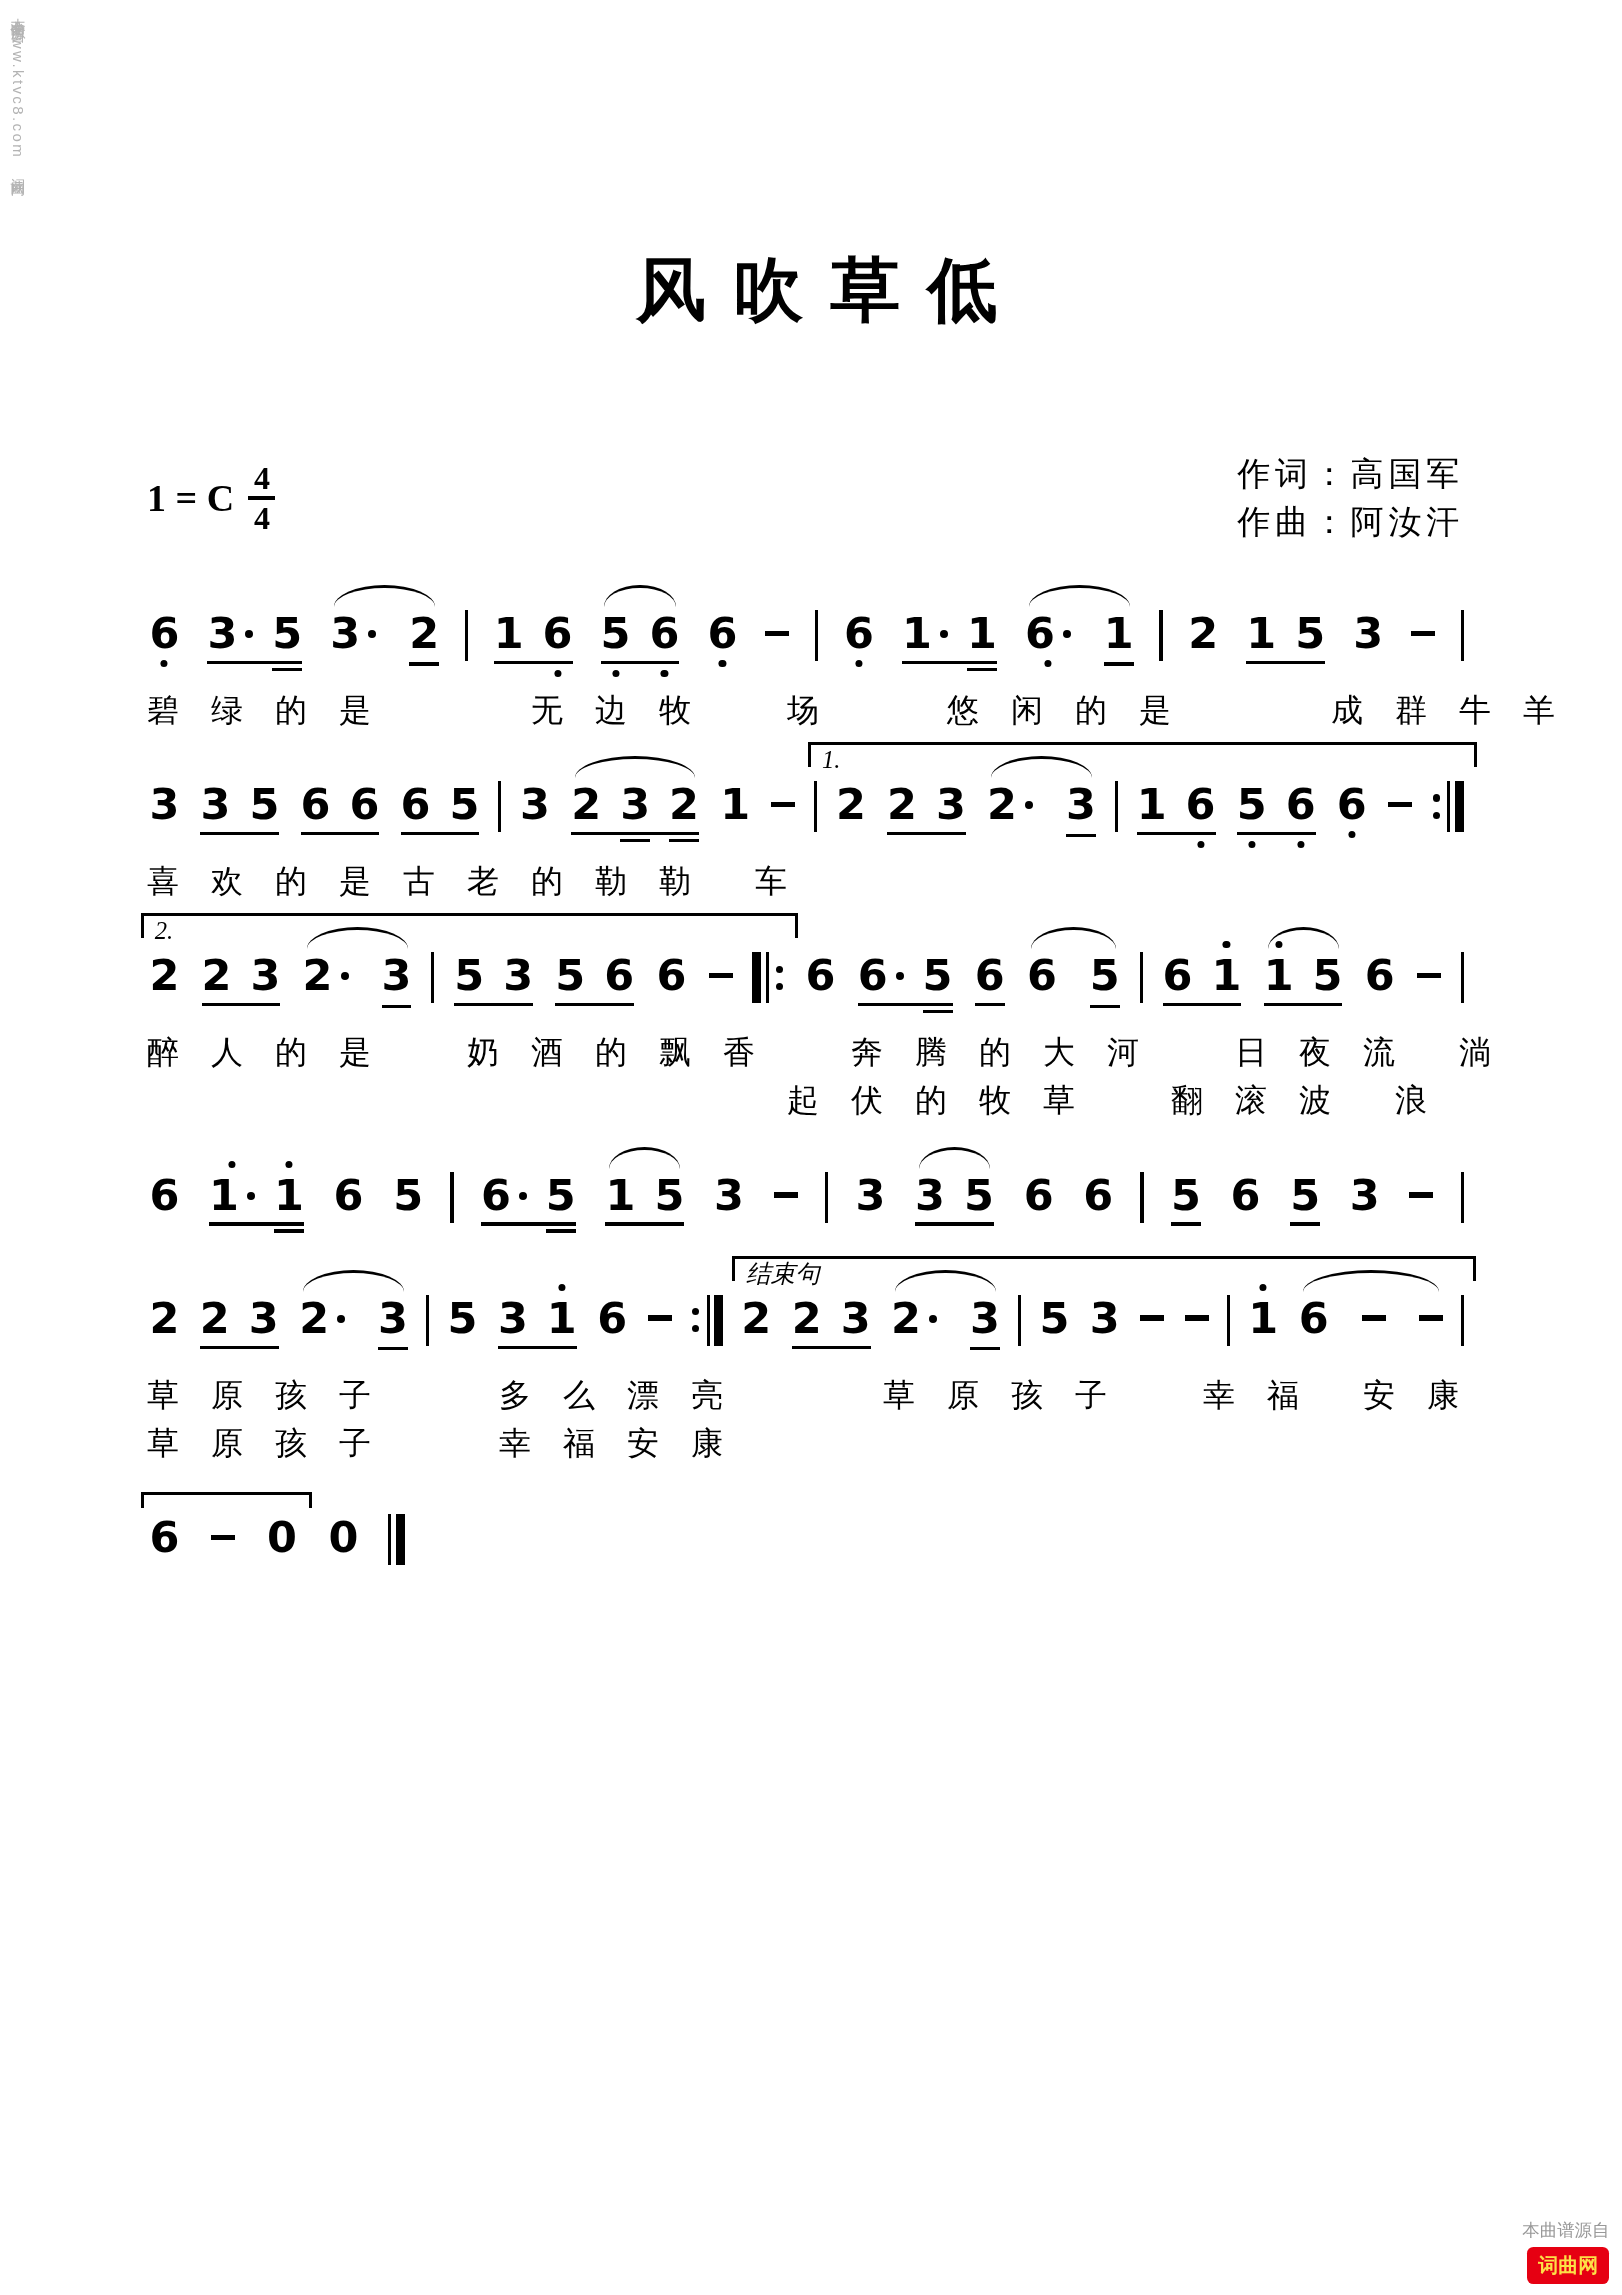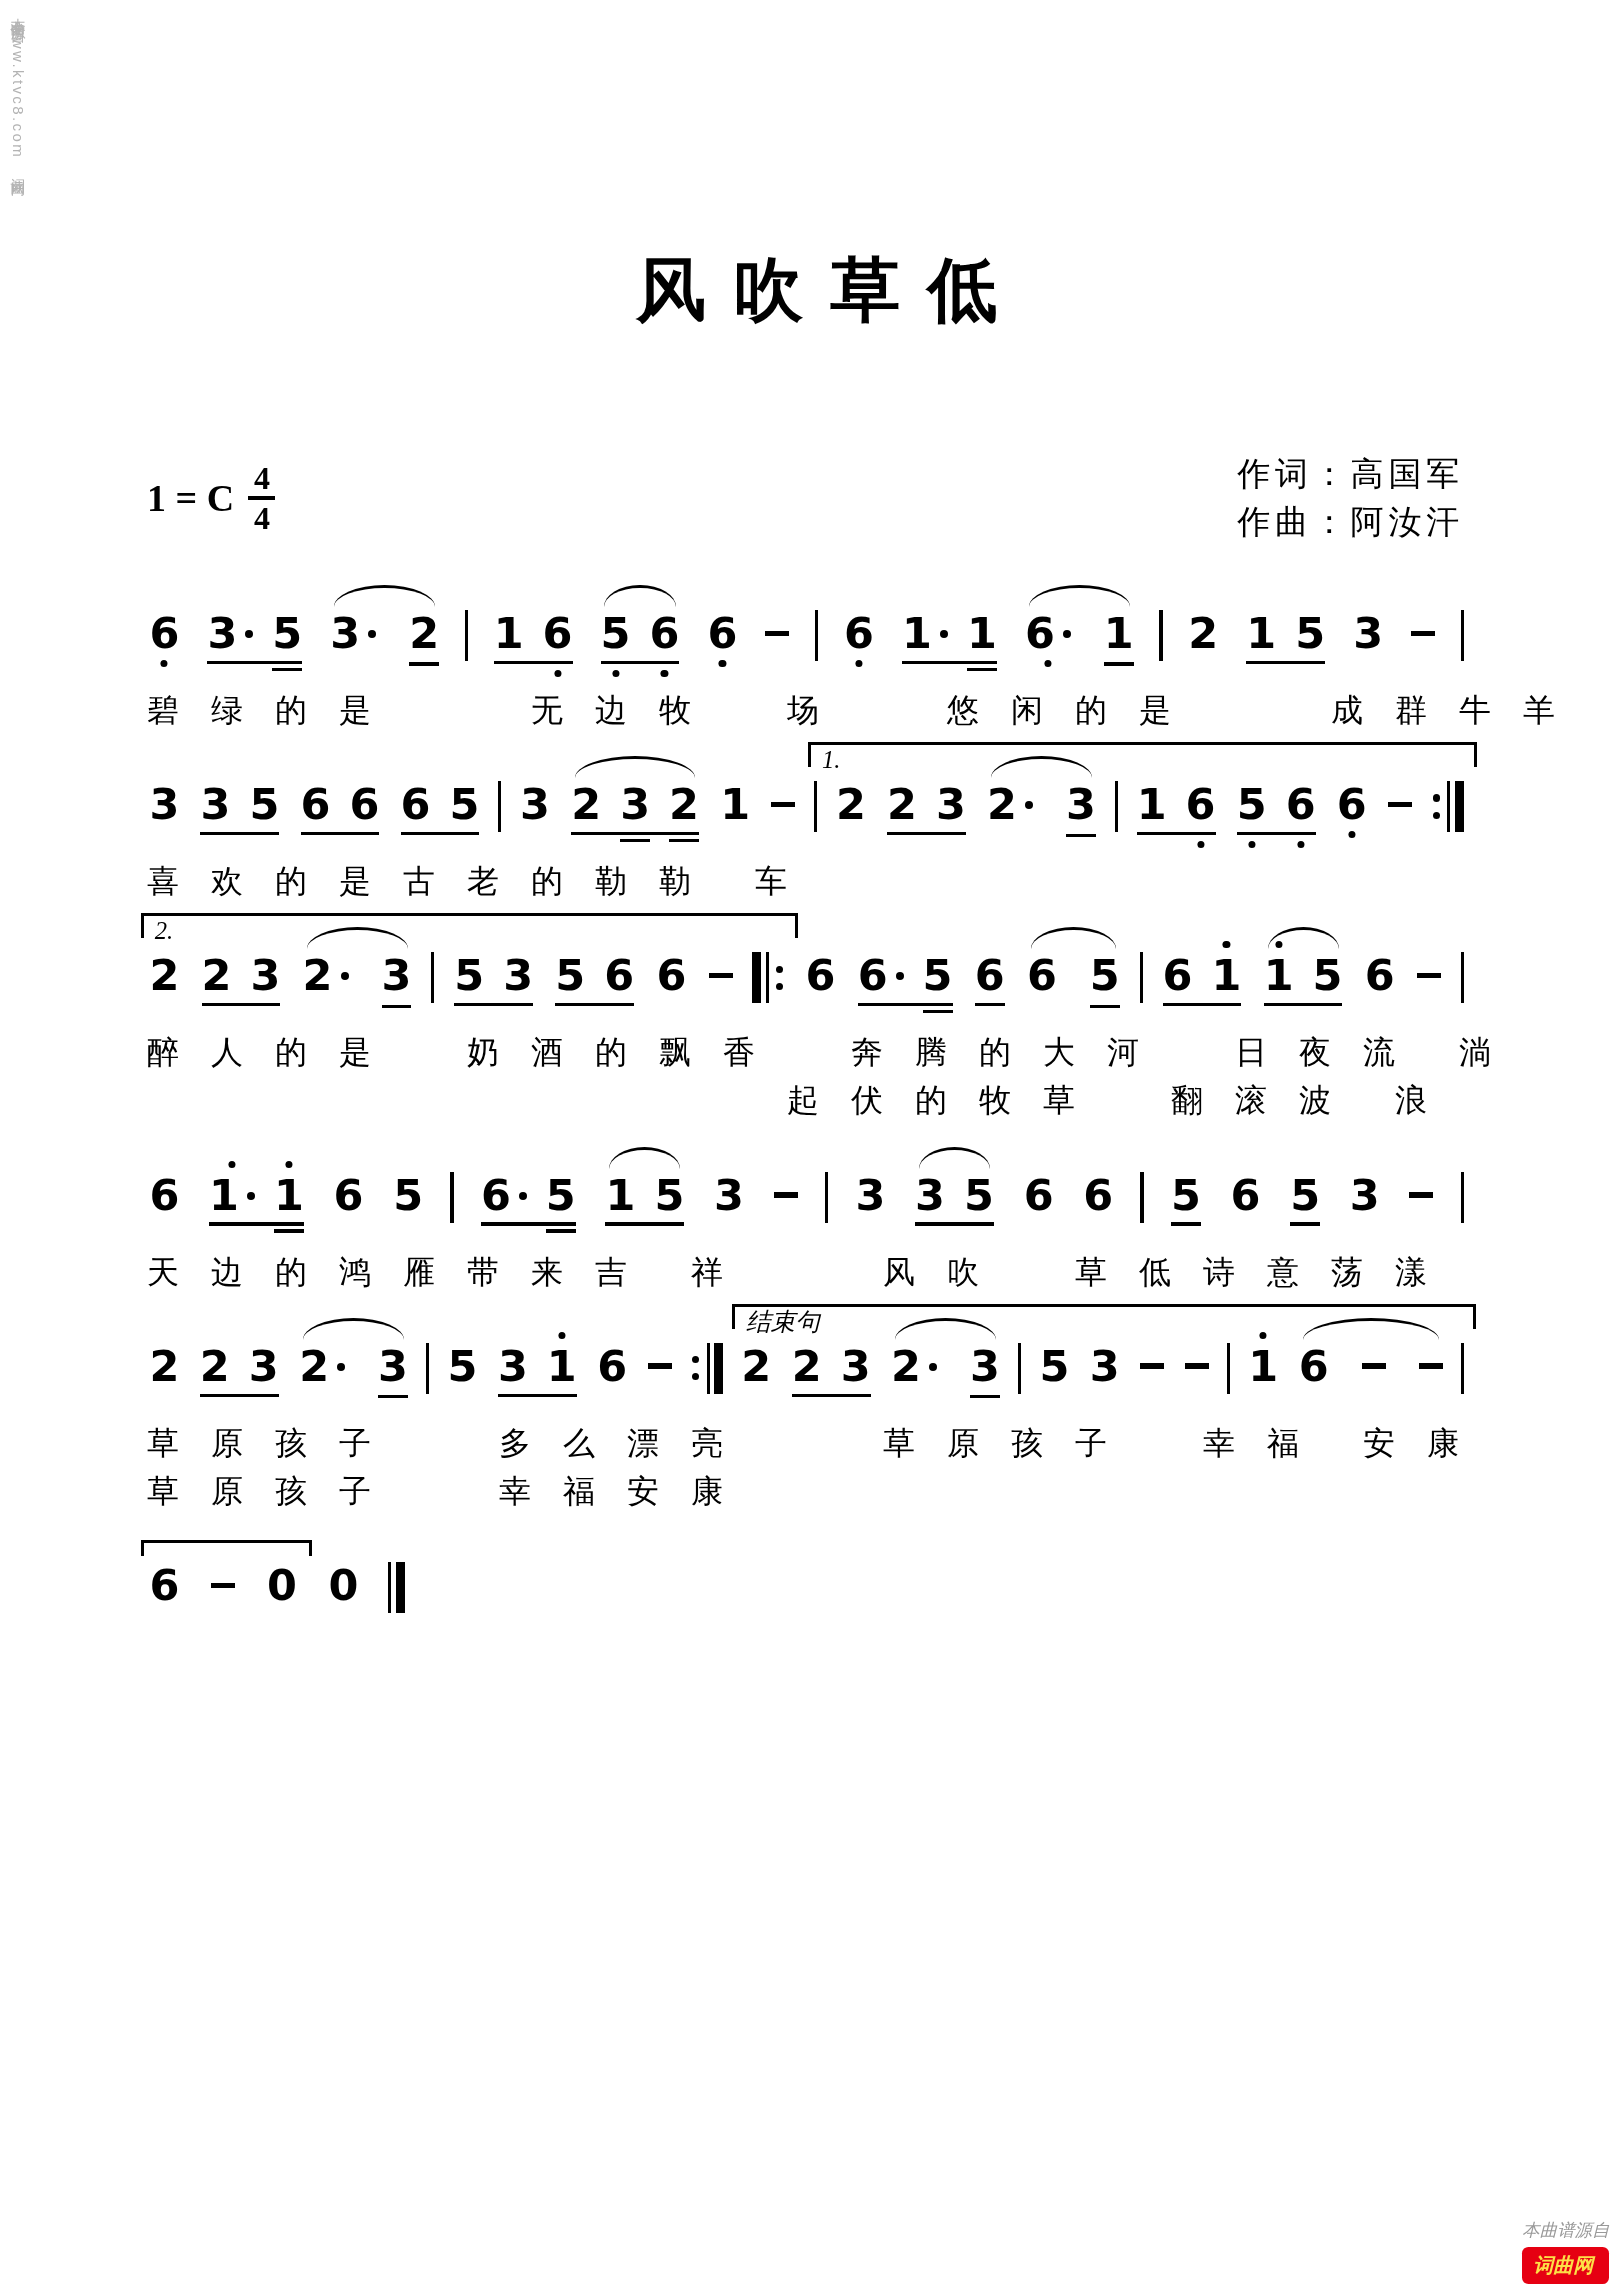--- a/index.html
+++ b/index.html
@@ -42,21 +42,21 @@
   .repdots{display:flex;flex-direction:column;justify-content:center;gap:10.3px;height:51px;margin:0 2.4px;}
   .repdots i{width:7.1px;height:7.1px;border-radius:50%;background:#000;}
   .bracket{position:absolute;border-top:3.2px solid #000;}
   .bracket.volta{height:22px;border-left:3.2px solid #000;border-right:3.2px solid #000;top:4.8px;}
   .bracket.tie{height:12.7px;border-left:3.2px solid #000;border-right:3.2px solid #000;top:22px;}
   .bracket .lab{position:absolute;top:3.2px;left:11px;font-style:italic;font-size:24.6px;
                 line-height:1;font-family:"Liberation Serif",serif;white-space:nowrap;}
   .lyr{font-size:32px;line-height:48px;height:48px;white-space:pre;
        font-family:Liberation Serif, serif;}
   .wm-br{position:absolute;right:12.7px;bottom:11px;display:flex;flex-direction:column;
-         gap:5.5px;font-family:"Liberation Sans",sans-serif;font-style:italic;}
+         align-items:flex-end;gap:5.5px;font-family:"Liberation Sans",sans-serif;}
   .wm-br .txt{color:#999;font-size:17.4px;}
   .wm-br .badge{color:#fde047;font-size:20px;font-weight:bold;padding:4.8px 11px;border-radius:6.3px;}
 </style>
 </head>
 <body>
 
 <div class="page">
   <div class="wm-left">本曲谱源自 www.ktvc8.com 词曲网</div>
 
   <h1 class="title">风 吹 草 低</h1>
@@ -603,21 +603,20 @@
           </div>
           <div class="g">
             <div class="tok">
               <div class="dash"></div>
             </div>
           </div>
           <div class="barline">
             <div class="bv"></div>
           </div>
         </div>
-        <div class="lyr">天　边　的　鸿　雁　带　来　吉　　祥　　　　　风　吹　　　草　低　诗　意　荡　漾</div>
       </div>
       <div class="system">
         <div class="notes-row">
           <div class="g">
             <div class="tok">
               <div class="d">2</div>
             </div>
           </div>
           <div class="g u">
             <div class="gline"></div>

